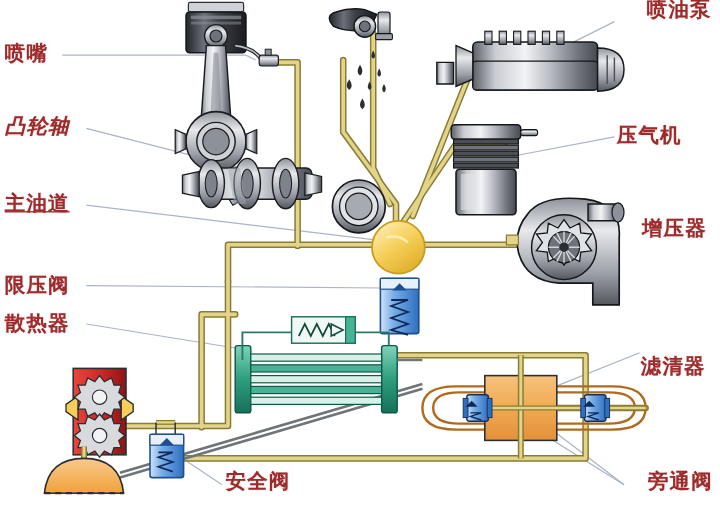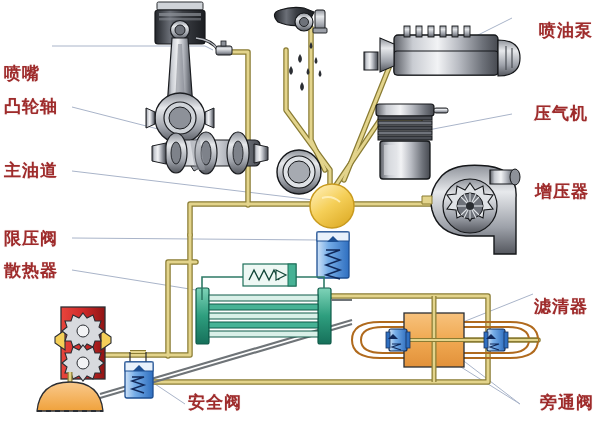--- a/index.html
+++ b/index.html
@@ -332,25 +332,25 @@
       <path d="M491,334 l5,5 l-10,0 Z" fill="#11295a"></path>
       <path d="M490,344 l9,0 l-9,3 l9,3" fill="none" stroke="#11295a" stroke-width="1.1"></path>
     </g>
   </g>
 
   <g fill="none" stroke="#6f7478" stroke-width="2">
     <path d="M331,300 L352,300"></path>
   </g>
 </svg>
 
-<div class="lbl" style="left:4px;top:37px;margin-top:28px;">喷嘴</div>
-<div class="lbl" style="left:4px;top:98px;">凸轮轴</div>
-<div class="lbl" style="left:4px;top:162px;">主油道</div>
+<div class="lbl" style="left:4px;top:37px;">喷嘴</div>
+<div class="lbl" style="left:4px;top:98px;font-style:italic;">凸轮轴</div>
+<div class="lbl" style="left:4px;top:162px;text-decoration:underline;">主油道</div>
 <div class="lbl" style="left:4px;top:230px;">限压阀</div>
 <div class="lbl" style="left:4px;top:262px;">散热器</div>
 <div class="lbl" style="left:188px;top:394px;">安全阀</div>
-<div class="lbl" style="left:514px;top:22px;padding-left:25px;">喷油泵</div>
-<div class="lbl" style="left:514px;top:105px;margin-left:20px;">压气机</div>
+<div class="lbl" style="left:514px;top:0;padding-left:25px;">喷油泵</div>
+<div class="lbl" style="left:514px;top:105px;">压气机</div>
 <div class="lbl" style="left:535px;top:183px;">增压器</div>
 <div class="lbl" style="left:534px;top:298px;">滤清器</div>
 <div class="lbl" style="left:540px;top:394px;">旁通阀</div>
 
 </div>
 
 </body></html>

